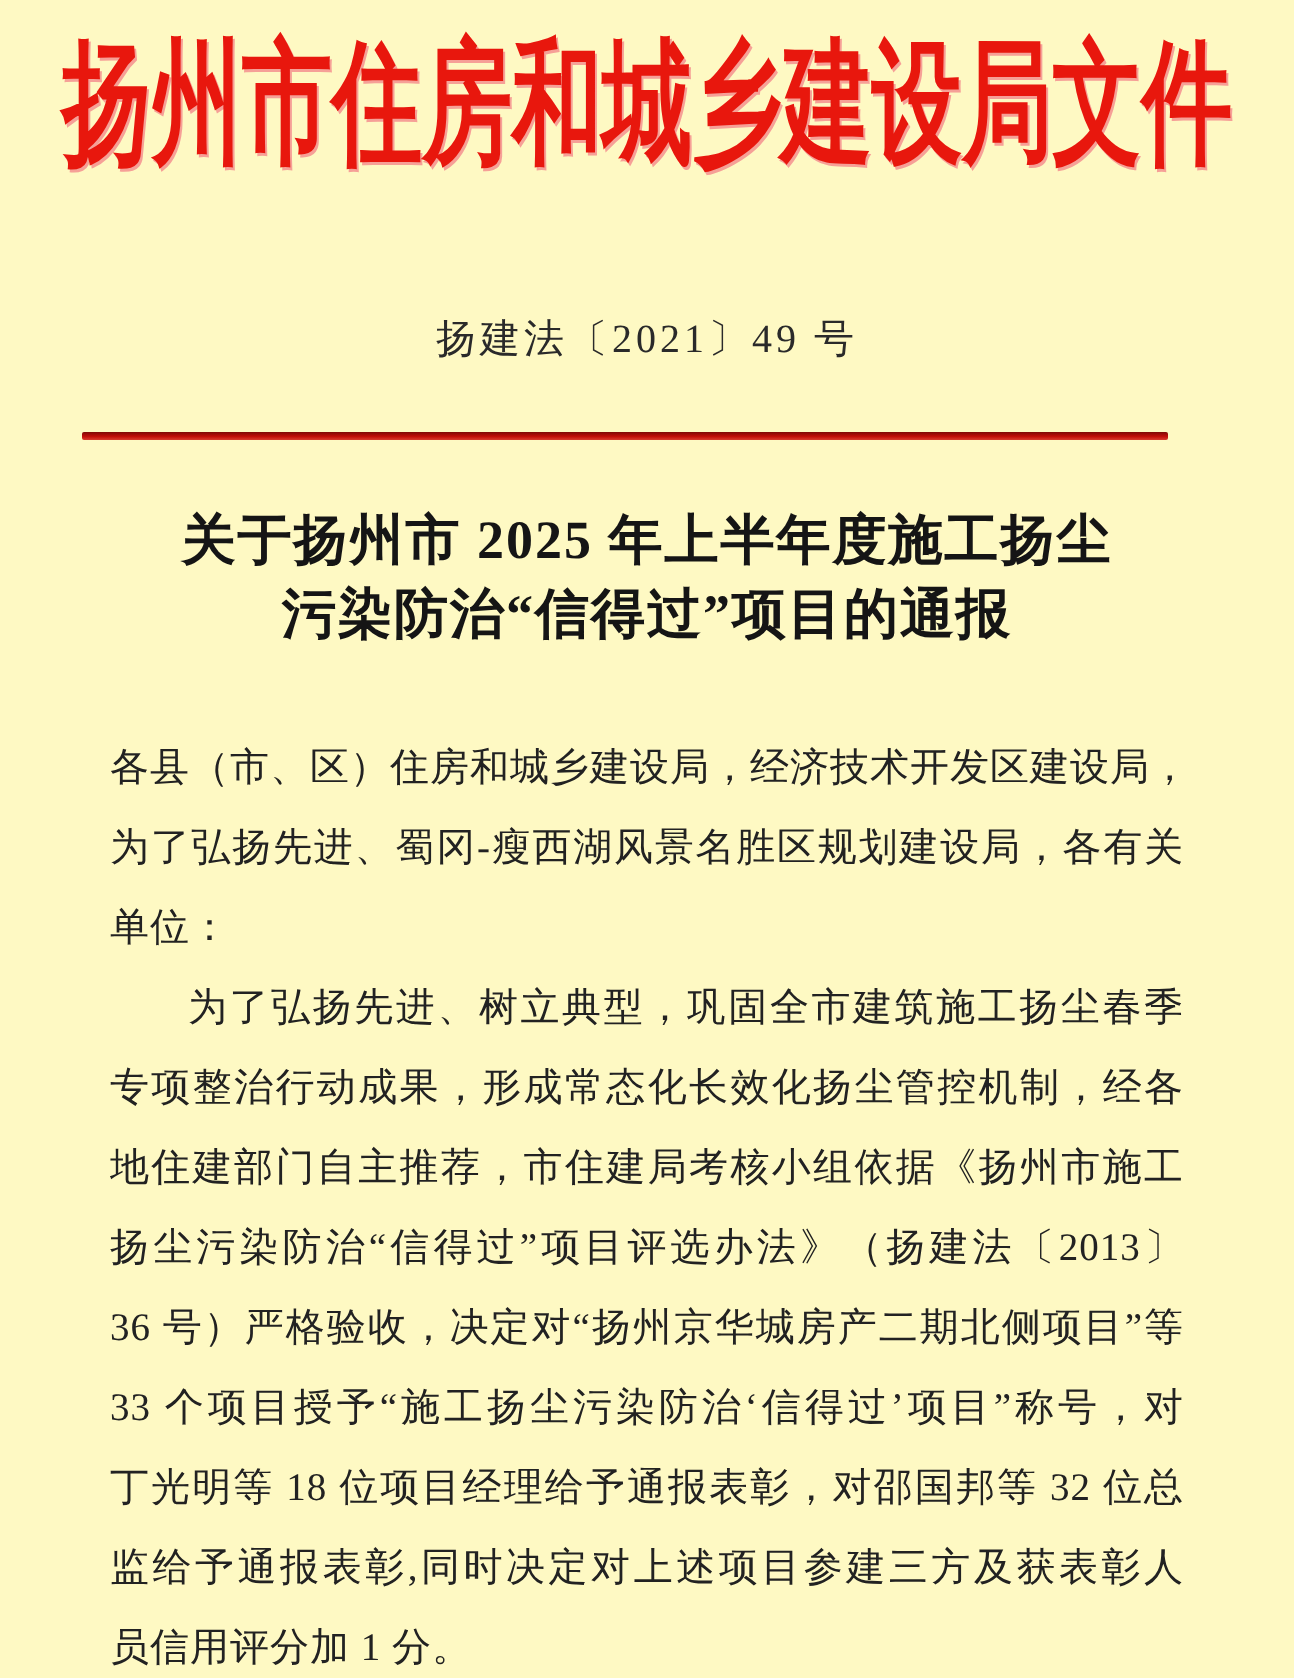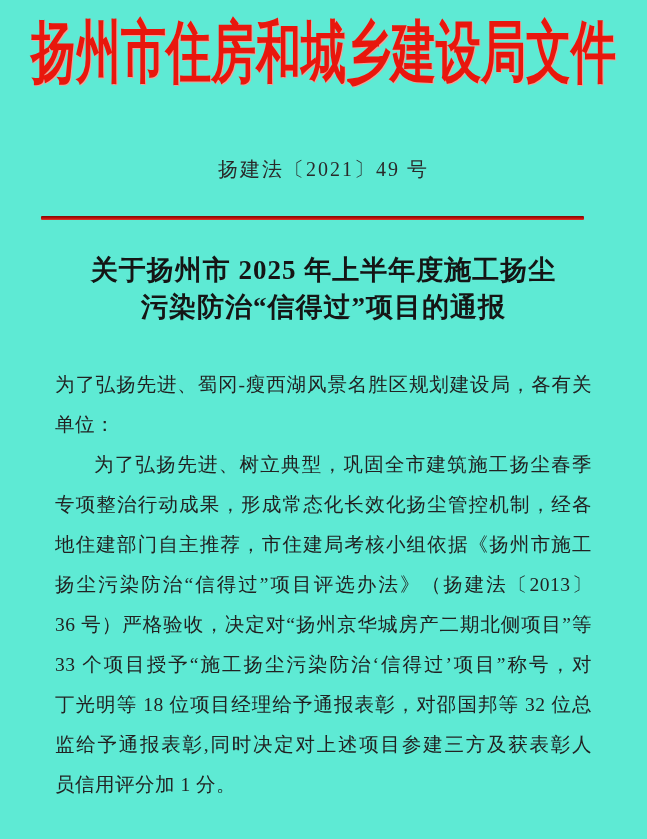--- a/index.html
+++ b/index.html
@@ -4,21 +4,21 @@
 <style>
   html, body {
     margin: 0;
     padding: 0;
     background: #ffffff;
   }
   .page {
     position: relative;
     width: 647px;
     height: 839px;
-    background: #5eead4;
+    background: #fef9c3;
     overflow: hidden;
     font-family: "Liberation Serif", serif;
   }
   
   .agency-header {
     position: absolute;
     top: 7px;
     left: 0;
     width: 100%;
     text-align: center;
@@ -99,20 +99,21 @@
   <div class="doc-number">扬建法〔2021〕49 号</div>
 
   <div class="red-rule"></div>
 
   <div class="doc-title">
     <div>关于扬州市 2025 年上半年度施工扬尘</div>
     <div>污染防治“信得过”项目的通报</div>
   </div>
 
   <div class="doc-body">
+    <div class="body-line">各县（市、区）住房和城乡建设局，经济技术开发区建设局，</div>
     <div class="body-line">为了弘扬先进、蜀冈-瘦西湖风景名胜区规划建设局，各有关</div>
     <div class="body-line para-end">单位：</div>
     <div class="body-line indent">为了弘扬先进、树立典型，巩固全市建筑施工扬尘春季</div>
     <div class="body-line">专项整治行动成果，形成常态化长效化扬尘管控机制，经各</div>
     <div class="body-line">地住建部门自主推荐，市住建局考核小组依据《扬州市施工</div>
     <div class="body-line">扬尘污染防治“信得过”项目评选办法》（扬建法〔2013〕</div>
     <div class="body-line">36 号）严格验收，决定对“扬州京华城房产二期北侧项目”等</div>
     <div class="body-line">33 个项目授予“施工扬尘污染防治‘信得过’项目”称号，对</div>
     <div class="body-line">丁光明等 18 位项目经理给予通报表彰，对邵国邦等 32 位总</div>
     <div class="body-line">监给予通报表彰,同时决定对上述项目参建三方及获表彰人</div>

